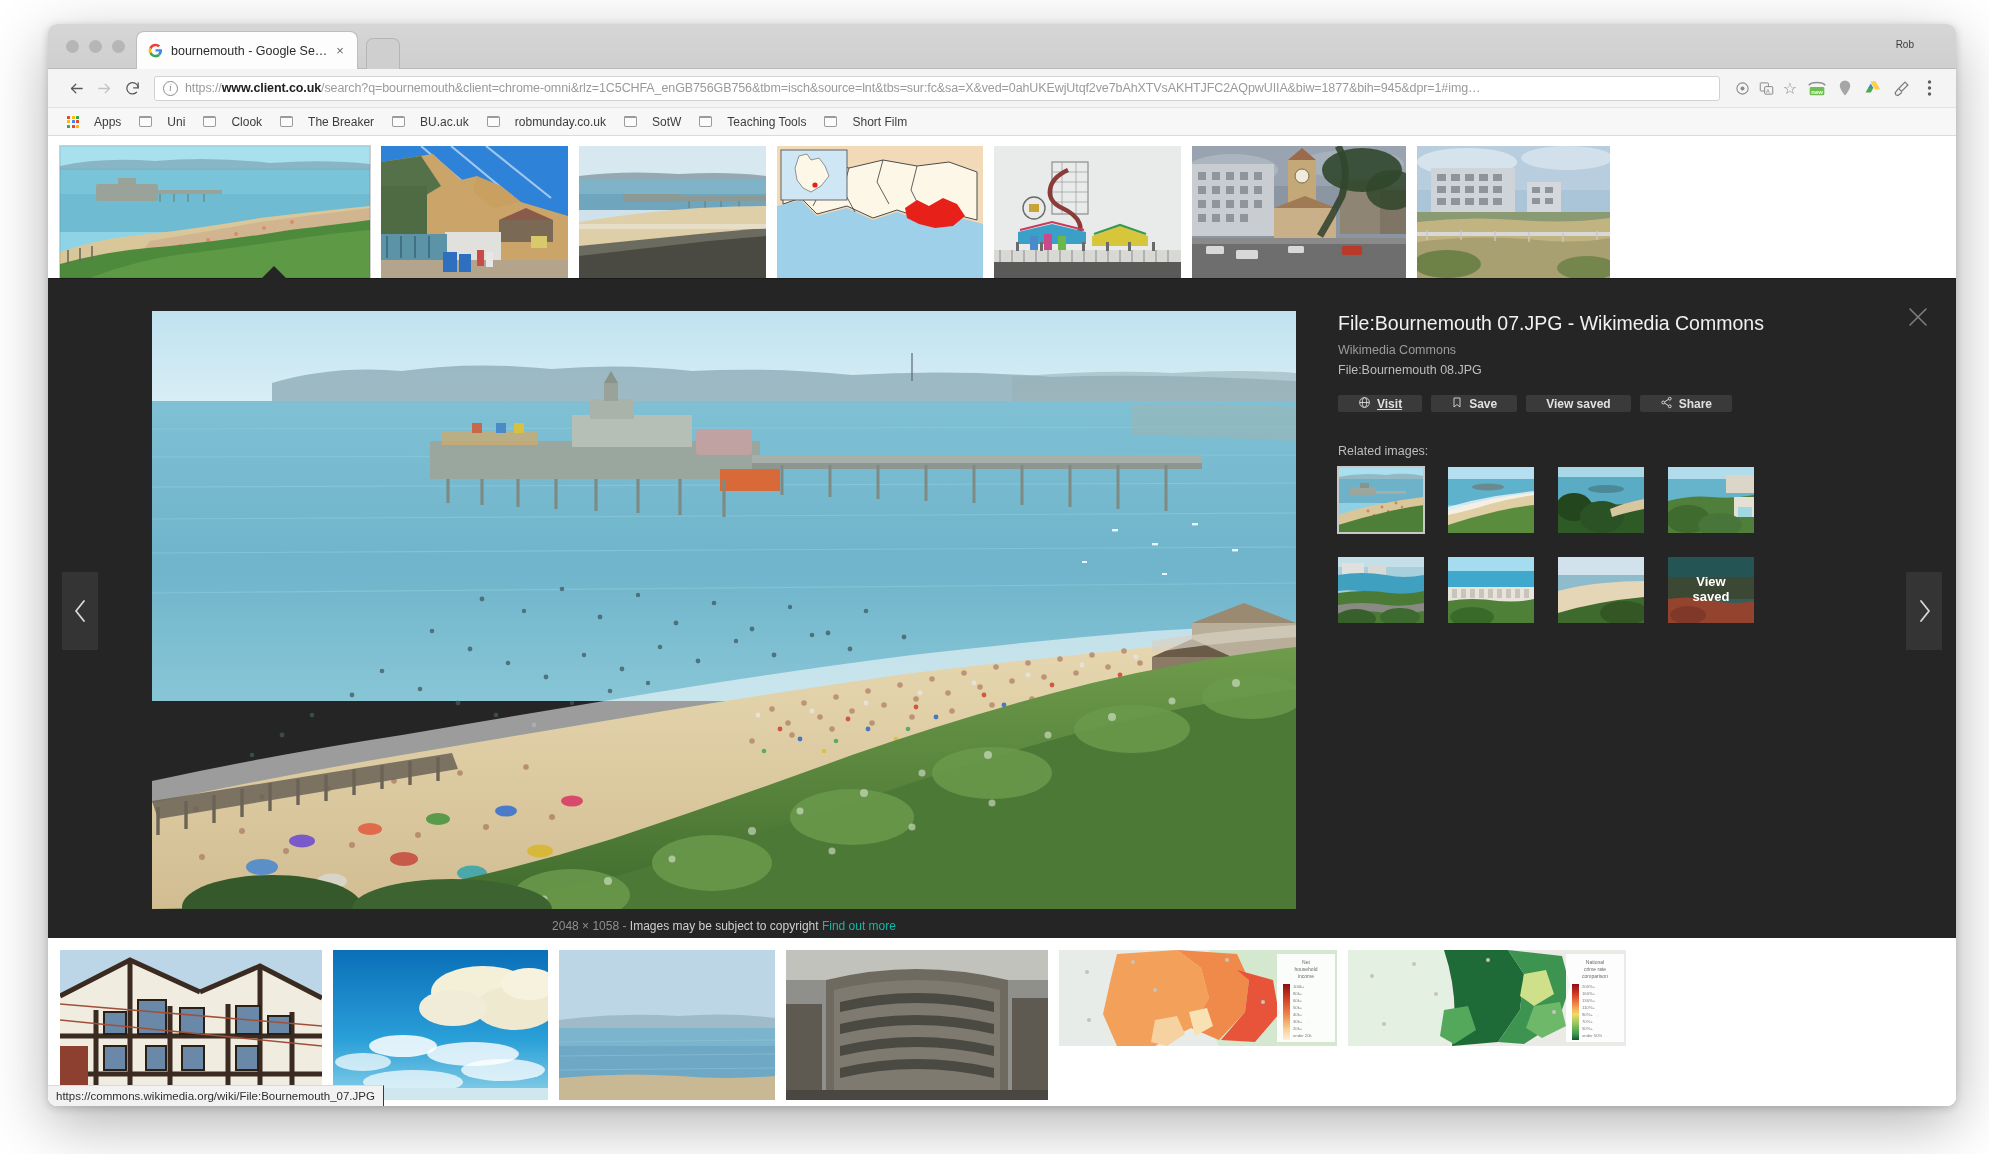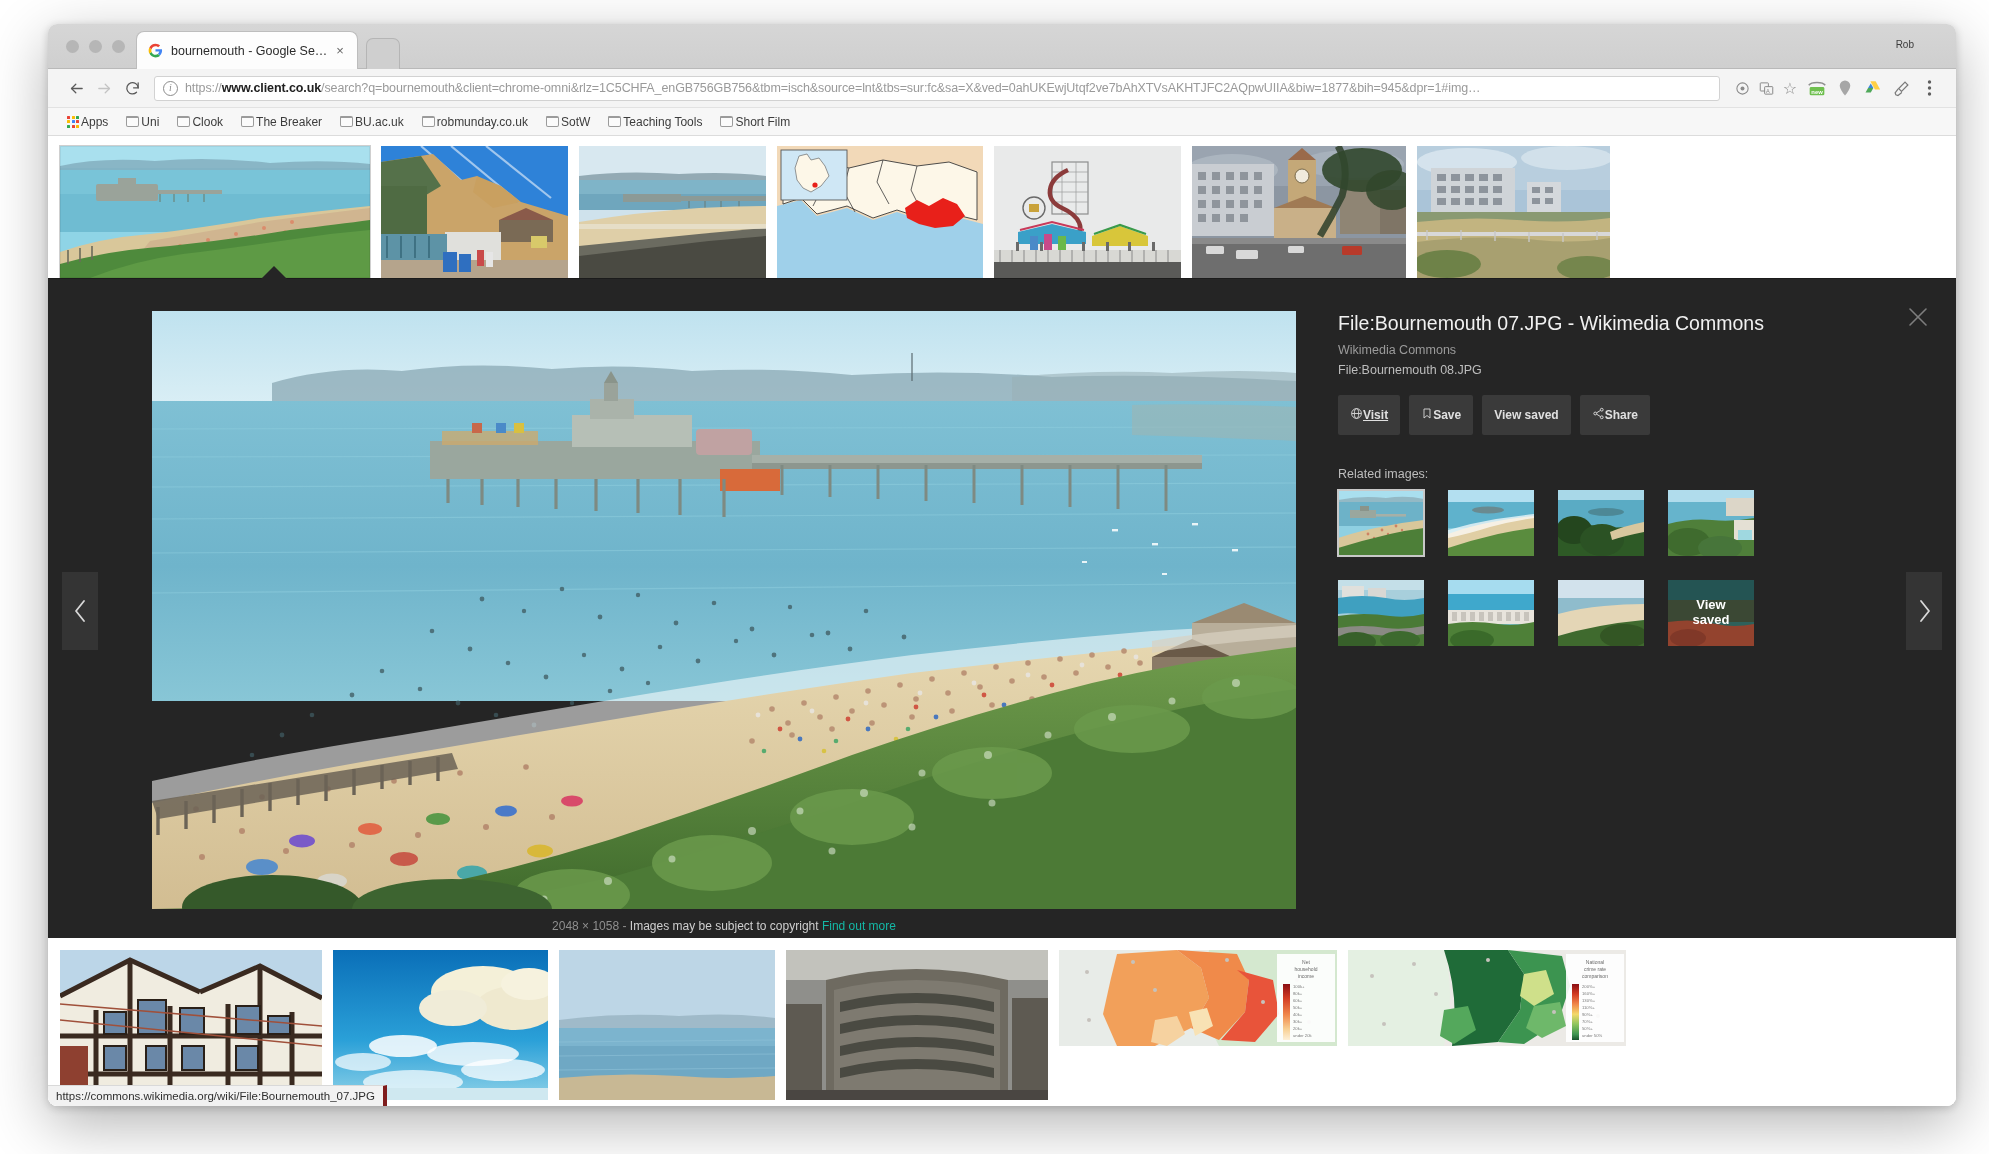--- a/index.html
+++ b/index.html
@@ -171,21 +171,21 @@
     height: 28px;
     background: #f7f7f7;
     border-bottom: 1px solid #dcdcdc;
     display: flex;
     align-items: center;
     padding: 0 12px;
     gap: 4px;
   }
   .bm {
     display: flex; align-items: center;
-    gap: 2px;
+    gap: 15px;
     padding: 2px 7px;
     font-size: 12px;
     color: #3c3c3c;
     white-space: nowrap;
     cursor: pointer;
     border-radius: 2px;
   }
   .folder-icon {
     width: 13px; height: 11px;
     border: 1px solid #9b9b9b;
@@ -307,30 +307,31 @@
     margin-top: 6px;
     font-size: 12.5px;
     color: #bdbdbd;
   }
   #action-row {
     margin-top: 18px;
     display: flex;
     gap: 9px;
   }
   .action-btn {
-    height: 40px;
+    height: 17px;
     background: #3a3a3a;
     border: none;
     border-radius: 2px;
     color: #e0e0e0;
     font-size: 12px;
     font-family: "Liberation Sans", sans-serif;
     display: flex;
     align-items: center;
-    padding: 0 12px;
+    gap: 6px;
+    padding: 0 20px;
     cursor: pointer;
     white-space: nowrap;
   }
   .action-btn .lbl { font-weight: 700; }
   .action-btn.primary .lbl { text-decoration: underline; }
 
   #related-heading {
     margin-top: 32px;
     font-size: 12.5px;
     color: #bdbdbd;
@@ -379,21 +380,21 @@
 
   
   #status-bar {
     position: absolute;
     left: 0; bottom: 0;
     height: 21px;
     min-width: 250px;
     max-width: 640px;
     background: #f2f2f2;
     border-top: 1px solid #d9d9d9;
-    border-right: 4px solid #7f1d1d;
+    border-right: 1px solid #7f1d1d;
     display: flex;
     align-items: center;
     padding: 0 8px;
     font-size: 11.5px;
     color: #2f2f2f;
     white-space: nowrap;
     z-index: 40;
   }
 </style>
 </head>

